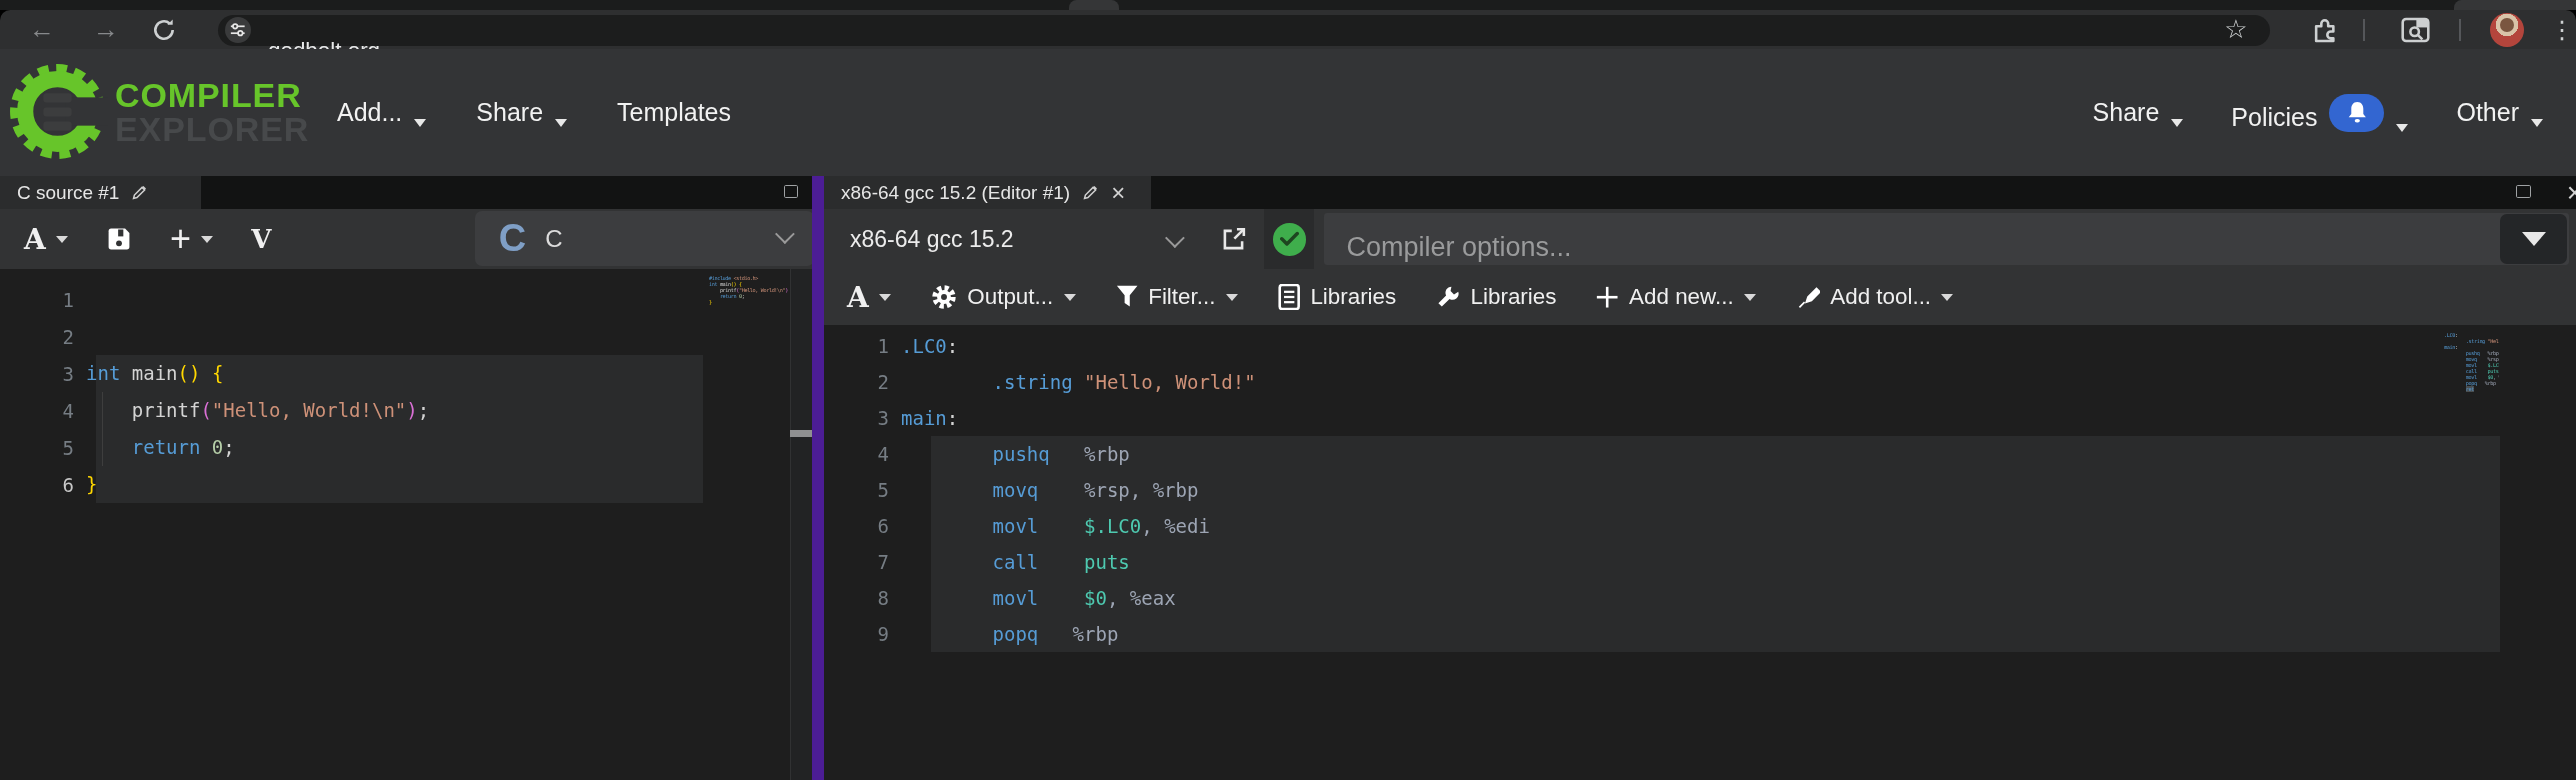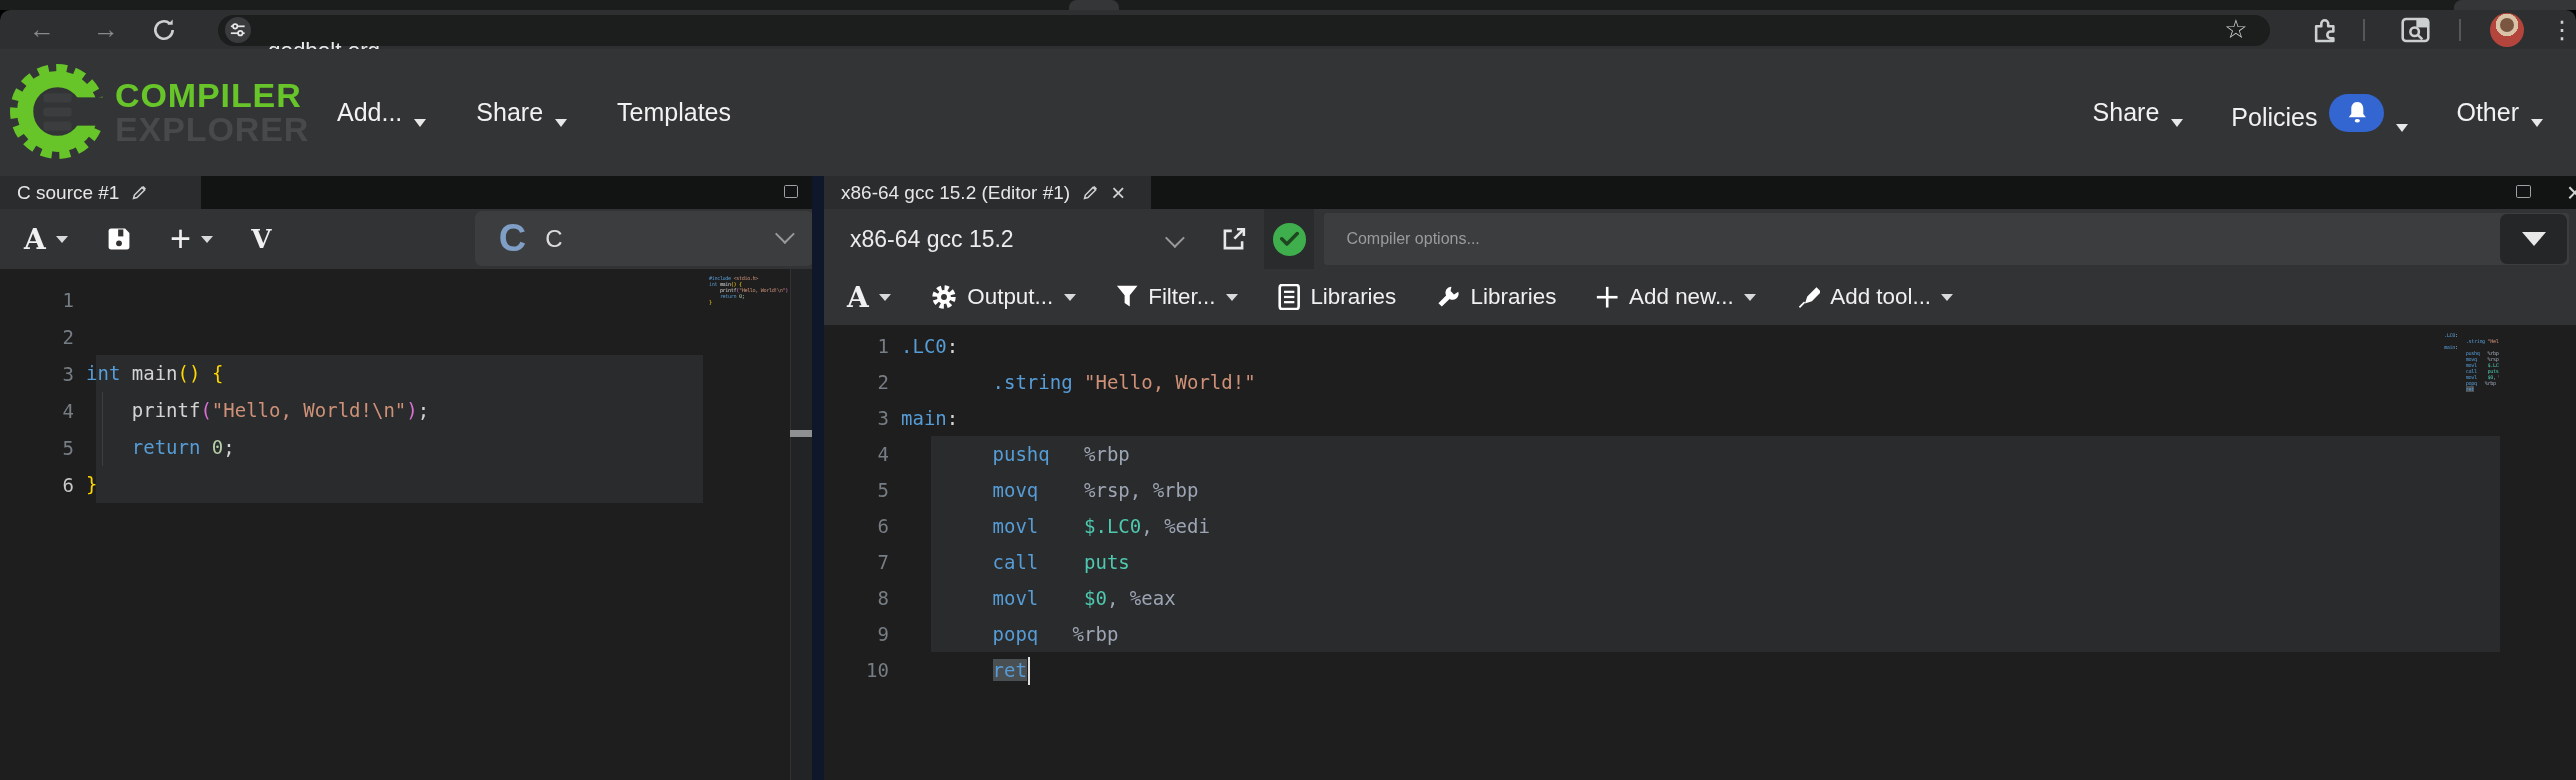--- a/index.html
+++ b/index.html
@@ -37,21 +37,21 @@
   .ce-nav { position:absolute; left:337px; top:0; height:127px; display:flex; align-items:center; gap:50px; }
   .ce-nav-right { position:absolute; right:33px; top:0; height:127px; display:flex; align-items:center; gap:48px; }
   .navitem { display:flex; align-items:flex-end; gap:12px; font-size:25px; color:#f2f2f2; cursor:pointer; }
   .caret { width:0; height:0; border-left:6.9px solid transparent; border-right:6.9px solid transparent;
         border-top:8.6px solid #e8e8e8; display:inline-block; }
   .caret.sm { border-left-width:6px; border-right-width:6px; border-top-width:7.7px; }
   .badge-pill { width:55px; height:38px; border-radius:19px; background:#3366d1;
         display:flex; align-items:center; justify-content:center; }
 
   
-  .workspace { position:absolute; left:0; top:176px; width:2370px; height:604px; background:#0f172a; }
+  .workspace { position:absolute; left:0; top:176px; width:2370px; height:604px; background:#4c1d95; }
   .pane { position:absolute; top:0; height:604px; overflow:hidden; }
   .pane-left { left:0; width:812px; }
   .pane-right { left:824px; width:1752px;padding-left:24px; }
   .tabbar { position:absolute; left:0; top:0; right:0; height:33px; background:#121313; overflow:hidden; }
   .tab { position:absolute; left:0; top:0; height:33px; background:#2b2c2d; display:flex; align-items:center;
         gap:12px; padding:0 17px; color:#e6e6e6; font-size:19px; }
   .maxi { position:absolute; top:8.6px; width:14.6px; height:13px; border:1.7px solid #9fa2a4; border-radius:1.7px; }
   .tab-close { font-size:24px; color:#d2d2d2; line-height:1; }
 
   
@@ -74,21 +74,21 @@
   
   .comp-row { position:absolute; left:0; top:33px; right:0; height:60px; background:#323334; }
   .comp-name { position:absolute; left:26px; top:0; height:60px; line-height:60px; font-size:23px; color:#ececec; }
   .comp-row .chev { position:absolute; left:344px; top:22.4px; }
   .extlink { position:absolute; left:394px; top:14.6px; }
   .status-cell { position:absolute; left:440px; top:0; width:50px; height:60px; background:#2a2b2c;
         display:flex; align-items:center; justify-content:center; }
   .status-ok { width:33px; height:33px; border-radius:16.3px; background:#3fae4c; display:flex;
         align-items:center; justify-content:center; }
   .opts-field { position:absolute; left:500px; right:6.9px; top:4.3px; height:52px; background:#3c3d3f; border-radius:3.4px; }
-  .opts-ph { position:absolute; left:22.4px; top:0; height:52px; line-height:52px; font-size:16px; color:#9a9b9c; }
+  .opts-ph { position:absolute; left:22.4px; top:8px; height:52px; line-height:52px; font-size:27px; color:#9a9b9c; }
   .opts-dd { position:absolute; right:1.7px; top:0.9px; width:67px; height:50px; background:#242628; border-radius:6.9px;
         display:flex; align-items:center; justify-content:center; }
   .tri-down { width:0; height:0; border-left:12px solid transparent; border-right:12px solid transparent;
         border-top:14.6px solid #e8e8e8; }
 
   .asm-tools { position:absolute; left:0; top:93px; right:0; height:56px; background:#323334;
         display:flex; align-items:center; gap:40px; padding-left:23px; color:#f0f0f0; }
 
   
   .editor { position:absolute; left:0; right:0; bottom:0; background:#1e1e1e;
@@ -423,24 +423,20 @@
           <div class="code"><span class="c-kw">        call</span><span class="c-txt">    </span><span class="c-fn">puts</span></div>
         </div>
         <div class="row hl">
           <div class="gutter">8</div>
           <div class="code"><span class="c-kw">        movl</span><span class="c-txt">    </span><span class="c-fn">$0</span><span class="c-reg">, %eax</span></div>
         </div>
         <div class="row hl">
           <div class="gutter">9</div>
           <div class="code"><span class="c-kw">        popq</span><span class="c-reg">   %rbp</span></div>
         </div>
-        <div class="row">
-          <div class="gutter">10</div>
-          <div class="code"><span class="c-kw">        </span><span class="c-sel">ret</span><span class="cursor"></span></div>
-        </div>
       </div>
     <div class="minimap minimap-asm" id="asm-minimap" style="top:156px;">
         <div class="mini-line"><span class="c-kw">.LC0</span><span class="c-txt">:</span></div>
         <div class="mini-line"><span class="c-kw">        .string</span><span class="c-str"> "Hello, World!"</span></div>
         <div class="mini-line"><span class="c-kw">main</span><span class="c-txt">:</span></div>
         <div class="mini-line"><span class="c-kw">        pushq</span><span class="c-reg">   %rbp</span></div>
         <div class="mini-line"><span class="c-kw">        movq</span><span class="c-reg">    %rsp, %rbp</span></div>
         <div class="mini-line"><span class="c-kw">        movl</span><span class="c-txt">    </span><span class="c-link">$.LC0</span></div>
         <div class="mini-line"><span class="c-kw">        call</span><span class="c-txt">    </span><span class="c-fn">puts</span></div>
         <div class="mini-line"><span class="c-kw">        movl</span><span class="c-txt">    </span><span class="c-fn">$0</span><span class="c-reg">, %eax</span></div>

